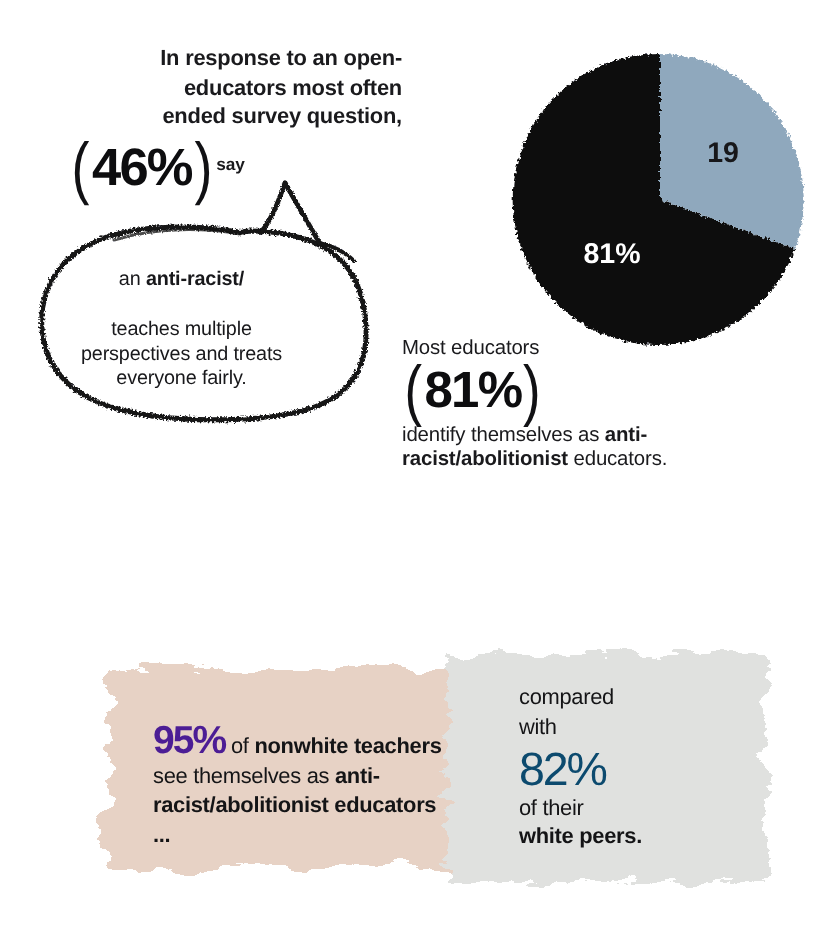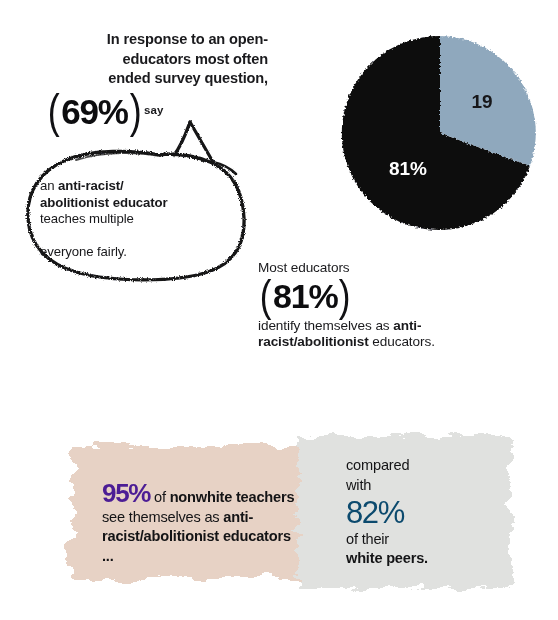--- a/index.html
+++ b/index.html
@@ -71,24 +71,24 @@
     height: 185px;
   }
   #bubble-outline {
     position: absolute;
     inset: 0;
     width: 240px;
     height: 185px;
   }
   #bubble-text {
     position: absolute;
-    left: 26px;
+    left: 16px;
     top: 78px;
     width: 182px;
-    text-align: left;
+    text-align: center;
     font-size: 13.2px;
     line-height: 16.6px;
     font-weight: 500;
     color: #18181b;
     letter-spacing: -0.1px;
   }
   #bubble-text b { font-weight: 800; }
 
   
   #pie-figure {
@@ -101,24 +101,23 @@
   #pie-svg { display: block; }
   .slice-label {
     font-family: "Liberation Sans", sans-serif;
     font-weight: 800;
     font-size: 19px;
   }
 
   
   #pie-caption {
     position: absolute;
-    left: 258px;
+    left: 268px;
     top: 224px;
     width: 250px;
-    margin-top: 36px;
   }
   #pie-caption-top {
     font-size: 13.6px;
     line-height: 16px;
     font-weight: 500;
     color: #1a1a1d;
     letter-spacing: -0.1px;
   }
   #pie-stat-row {
     display: flex;
@@ -200,21 +199,21 @@
 </style>
 </head>
 <body>
 
 <div id="intro-block">
   <div class="intro-line">In response to an open-</div>
   <div class="intro-line">educators most often</div>
   <div class="intro-line">ended survey question,</div>
   <div id="intro-stat-row">
     <span class="paren">(</span>
-    <span id="intro-pct">69%</span>
+    <span id="intro-pct">46%</span>
     <span class="paren">)</span>
     <span id="intro-say">say</span>
   </div>
 </div>
 
 <div id="speech-bubble">
   <svg id="bubble-outline" viewBox="0 0 240 185">
     <defs>
       <filter id="rough">
         <feTurbulence type="fractalNoise" baseFrequency="0.72" numOctaves="4" seed="7" result="n"></feTurbulence>
@@ -236,23 +235,23 @@
     </g>
     <g filter="url(#rough2)">
       <path d="M146 56 C 124 52, 90 51, 62 60" fill="none" stroke="#141416" stroke-width="2" stroke-linecap="round" opacity="0.75"></path>
       <path d="M176 22 C 172 33, 168 45, 160 55" fill="none" stroke="#141416" stroke-width="3.2" stroke-linecap="round"></path>
       <path d="M176 22 C 184 36, 192 50, 199 62" fill="none" stroke="#141416" stroke-width="3.2" stroke-linecap="round"></path>
       <path d="M199 62 C 208 64, 216 68, 222 74" fill="none" stroke="#141416" stroke-width="2.6" stroke-linecap="round"></path>
     </g>
   </svg>
   <div id="bubble-text">
     <span>an </span><b>anti-racist/</b><br>
-    <b>abolitionist educator</b><br>
+    <br>
     <span>teaches multiple</span><br>
-    <br>
+    <span>perspectives and treats</span><br>
     <span>everyone fairly.</span>
   </div>
 </div>
 
 <div id="pie-figure">
   <svg id="pie-svg" width="208" height="212" viewBox="0 0 208 212">
     <defs>
       <filter id="pieRough">
         <feTurbulence type="fractalNoise" baseFrequency="0.5" numOctaves="4" seed="3" result="pn"></feTurbulence>
         <feDisplacementMap in="SourceGraphic" in2="pn" scale="4" xChannelSelector="R" yChannelSelector="G"></feDisplacementMap>

